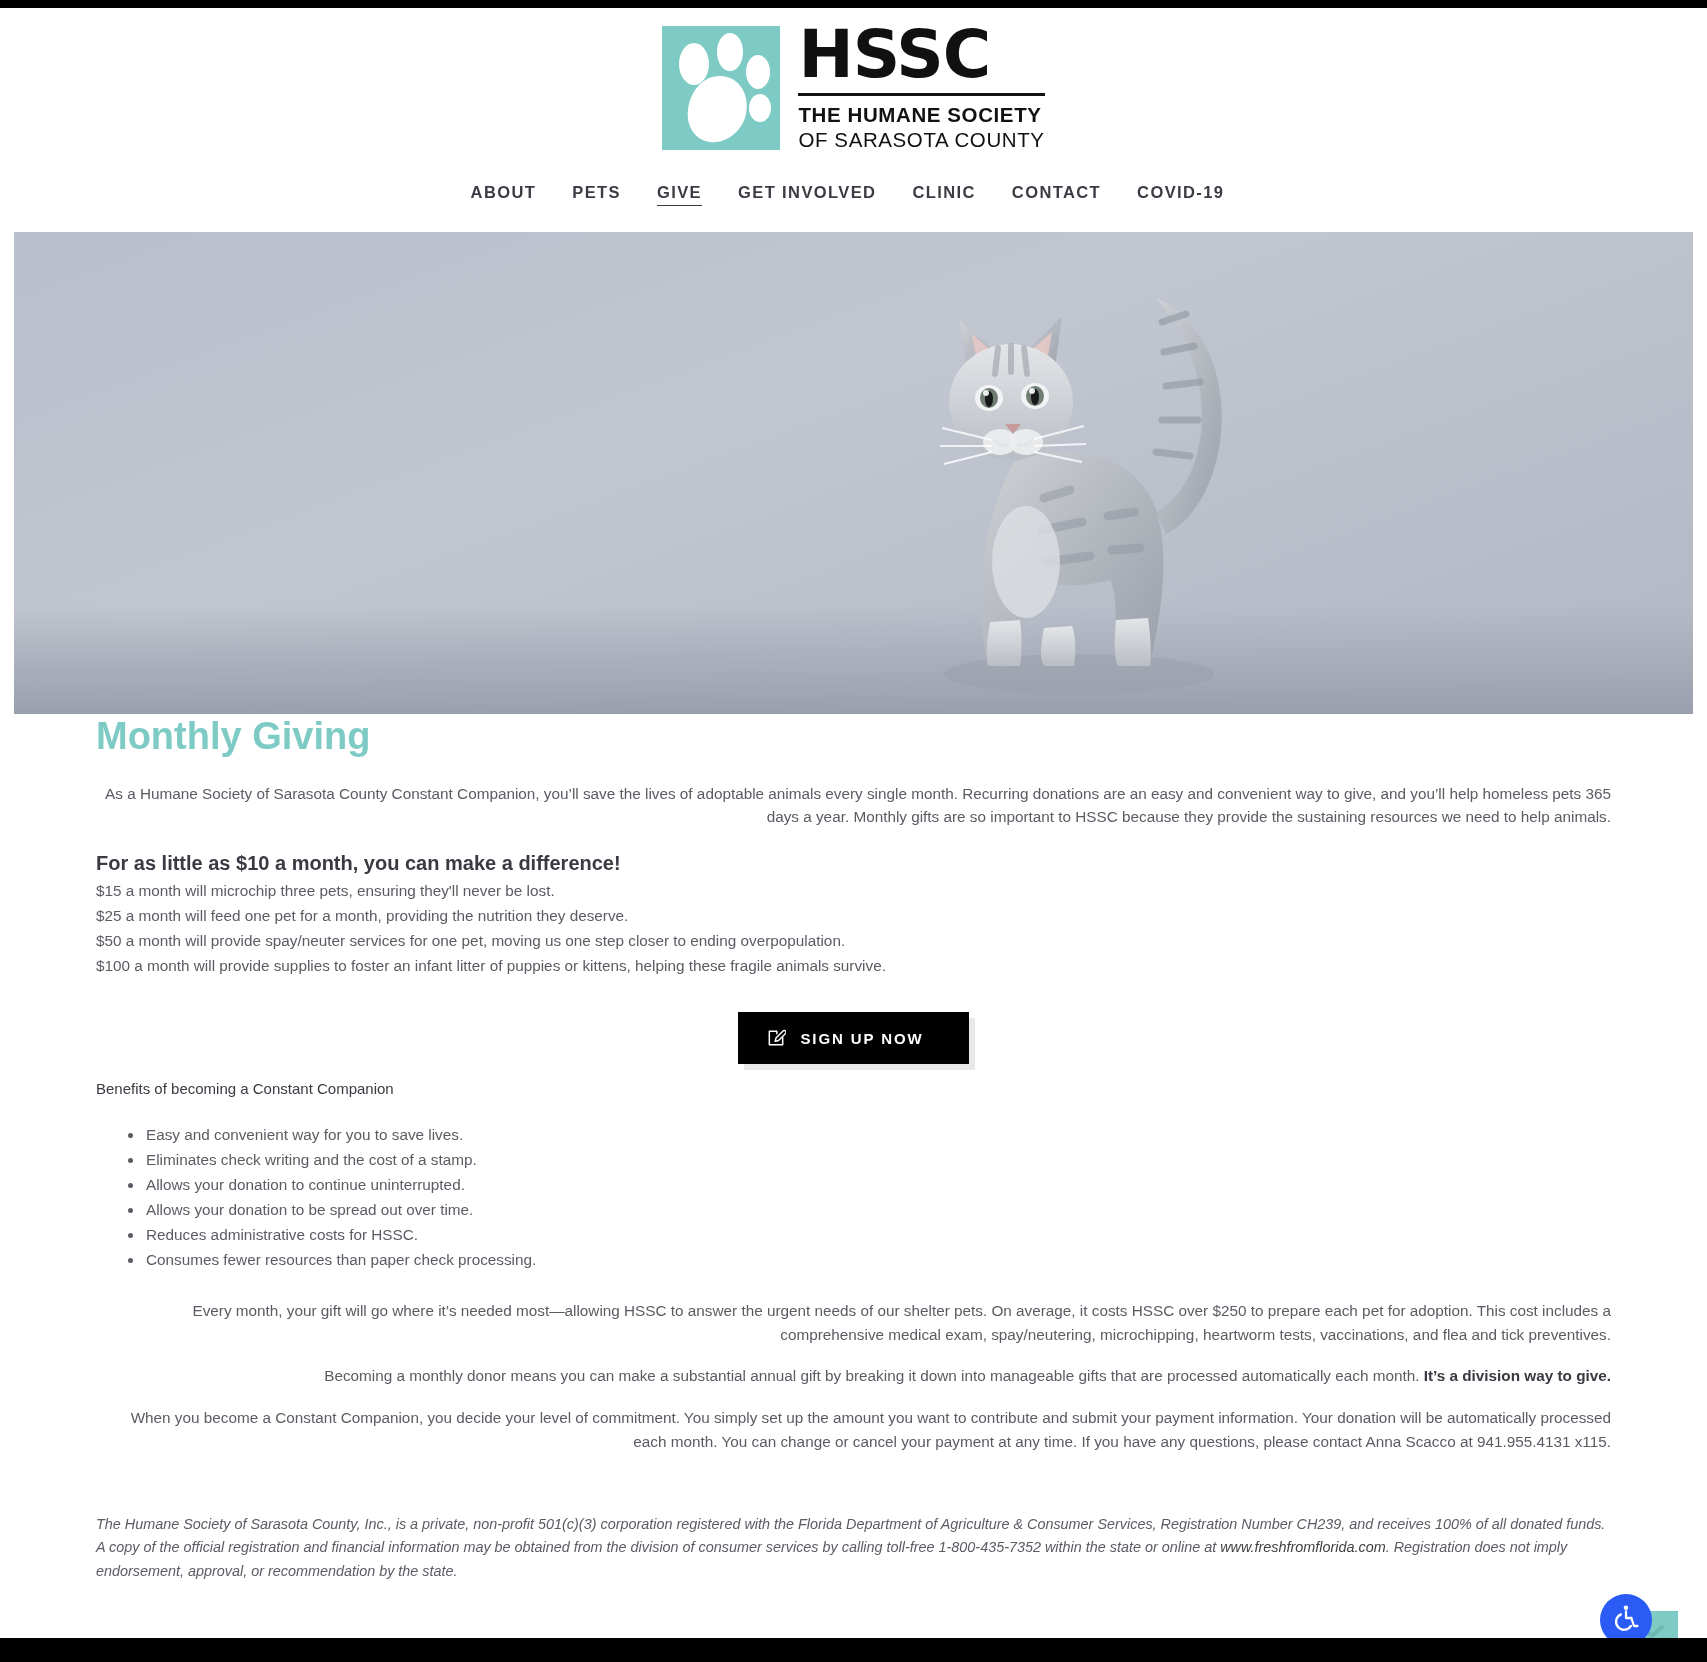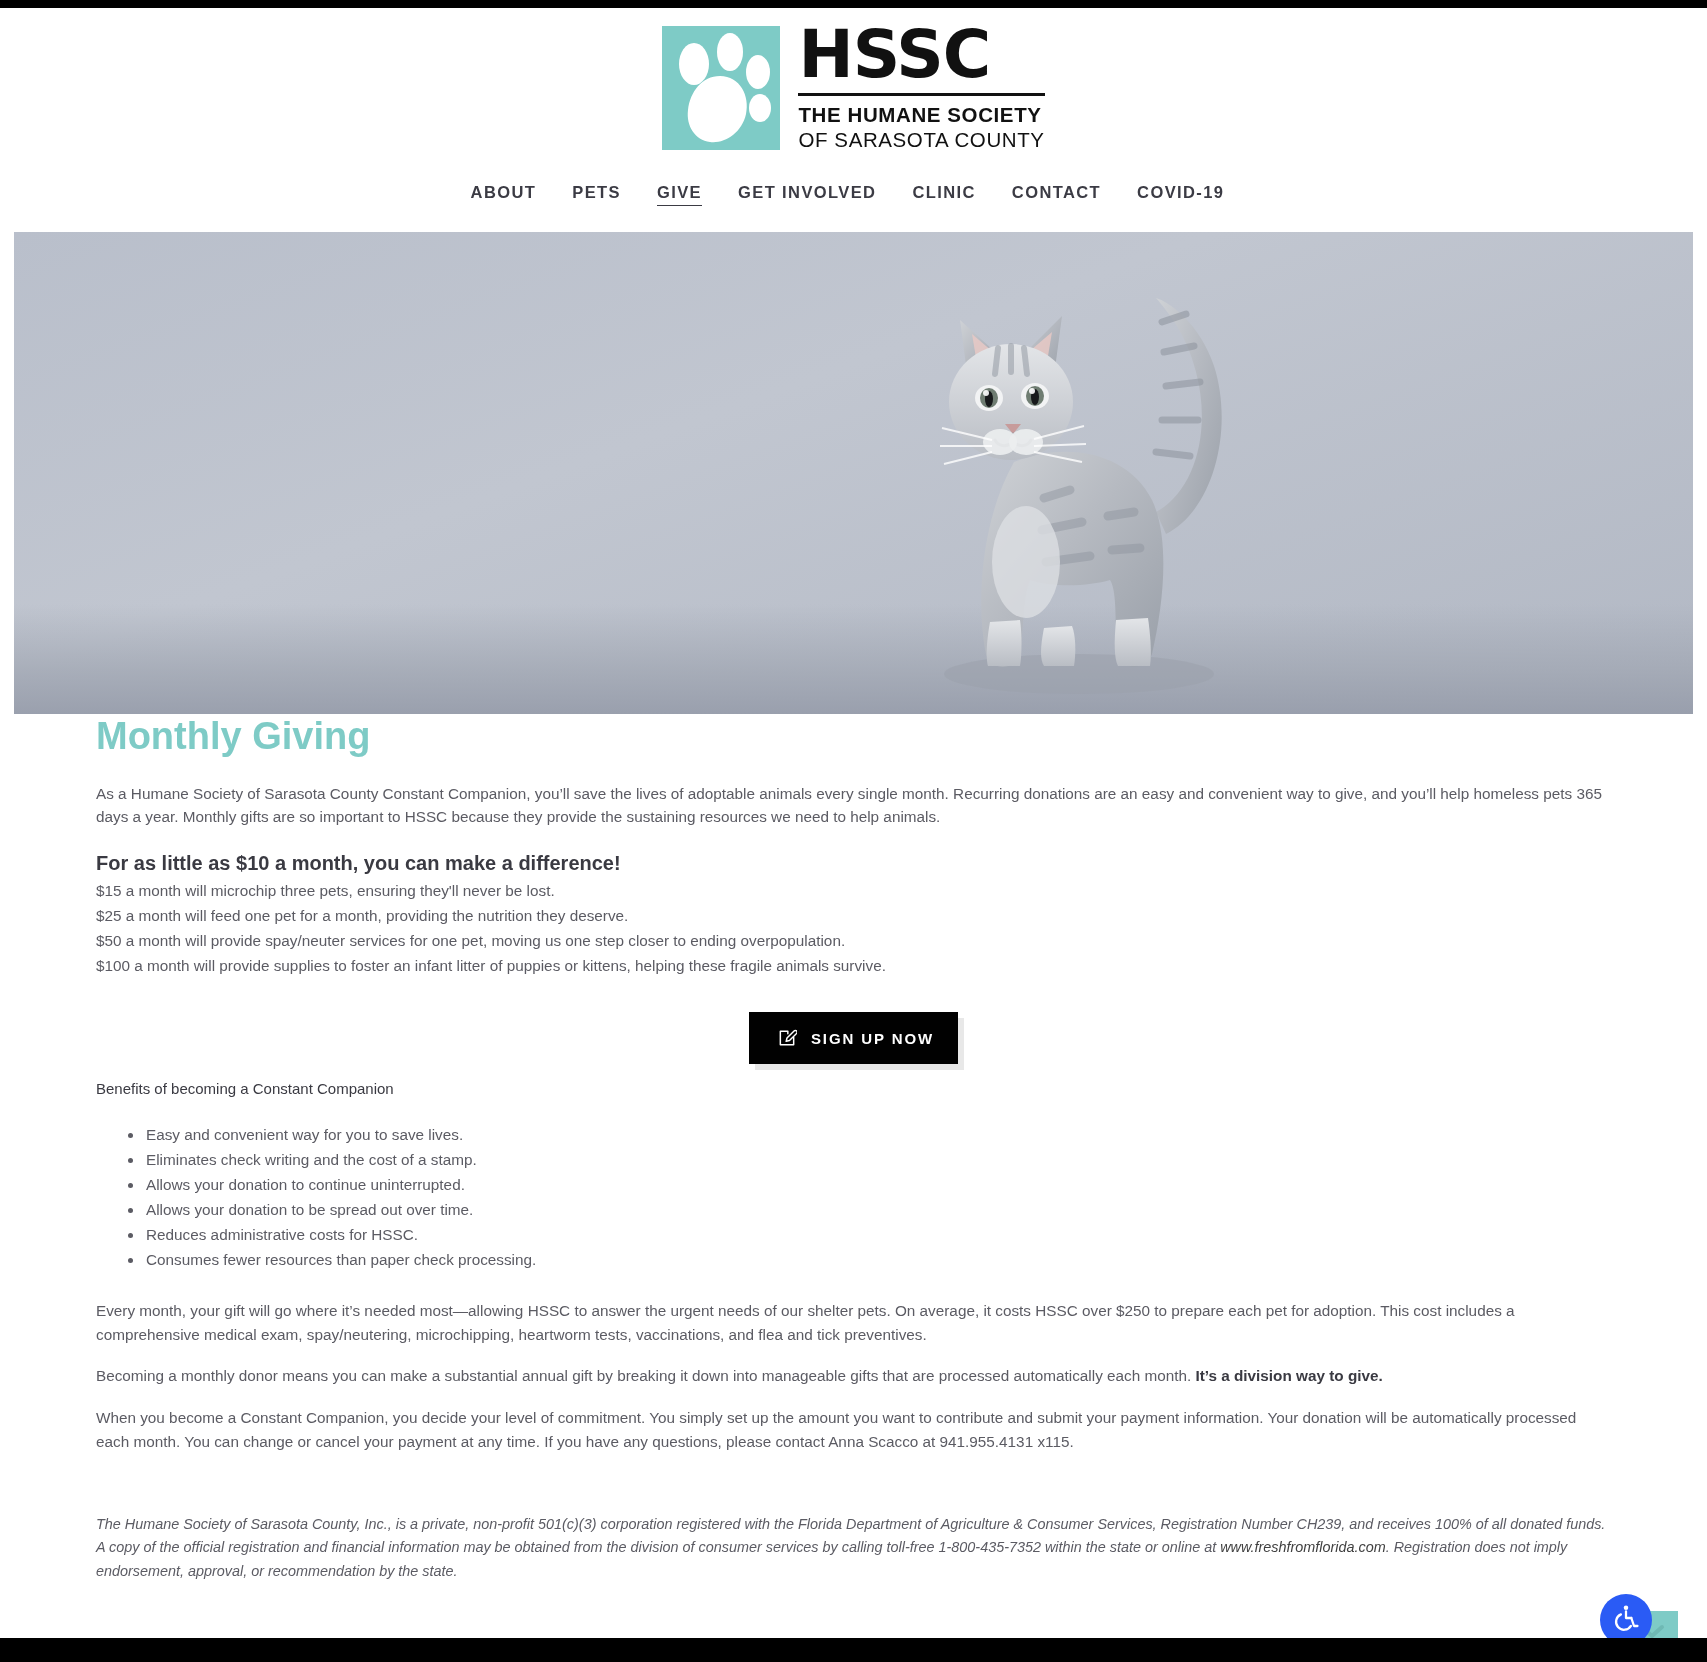--- a/index.html
+++ b/index.html
@@ -150,20 +150,21 @@
     font-size: 38px;
     font-weight: 600;
     line-height: 1.2;
     margin-bottom: 22px;
   }
 
   .body-text {
     color: #5b5b63;
     font-size: 15.3px;
     line-height: 1.55;
+    text-align: right;
   }
 
   .para { margin-bottom: 18px; }
 
   .tiers { margin-bottom: 6px; }
 
   .tier-head {
     color: #3a3a42;
     font-weight: 700;
     font-size: 20px;
@@ -180,21 +181,21 @@
     display: flex;
     justify-content: center;
     margin-top: 34px;
     margin-bottom: 10px;
   }
 
   .cta-btn {
     background: #010101;
     color: #ffffff;
     border: none;
-    padding: 16px 24px 16px 28px;
+    padding: 16px 45px 16px 28px;
     font-size: 15px;
     font-weight: 600;
     letter-spacing: 1.9px;
     display: inline-flex;
     align-items: center;
     gap: 14px;
     cursor: pointer;
     box-shadow: 6px 6px 0 rgba(0,0,0,0.09);
     font-family: "Liberation Sans", sans-serif;
   }

